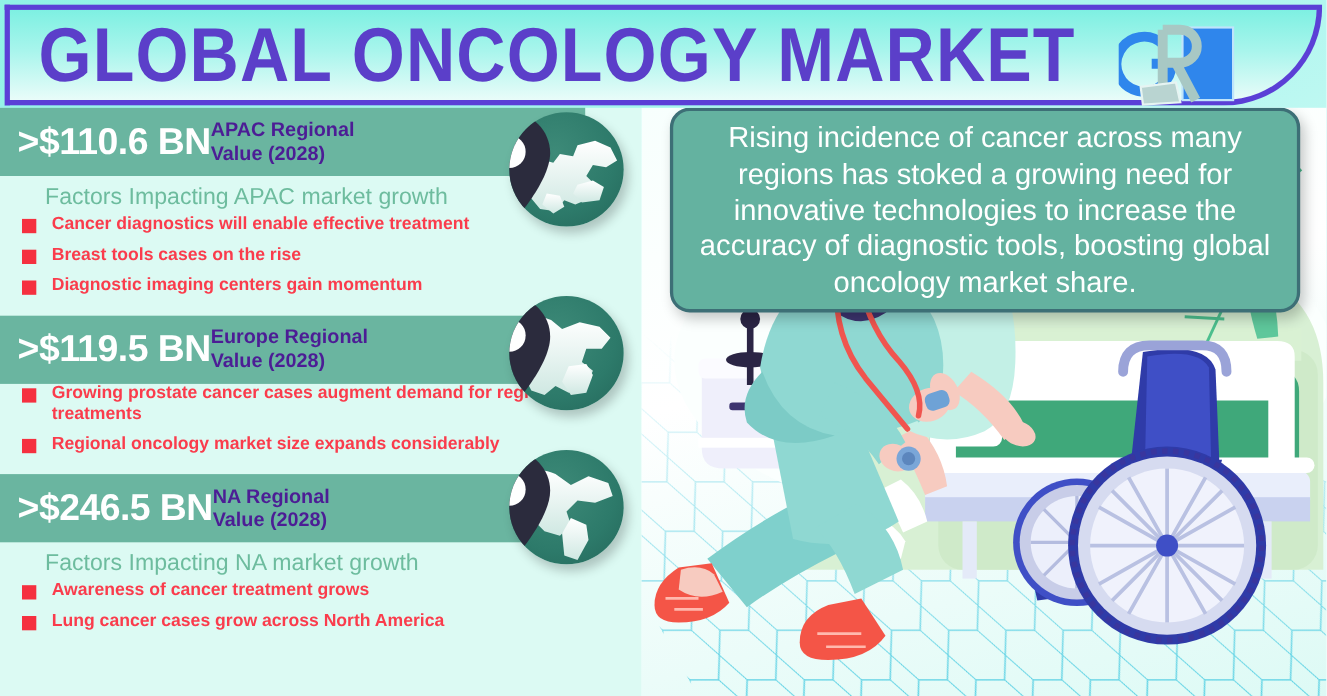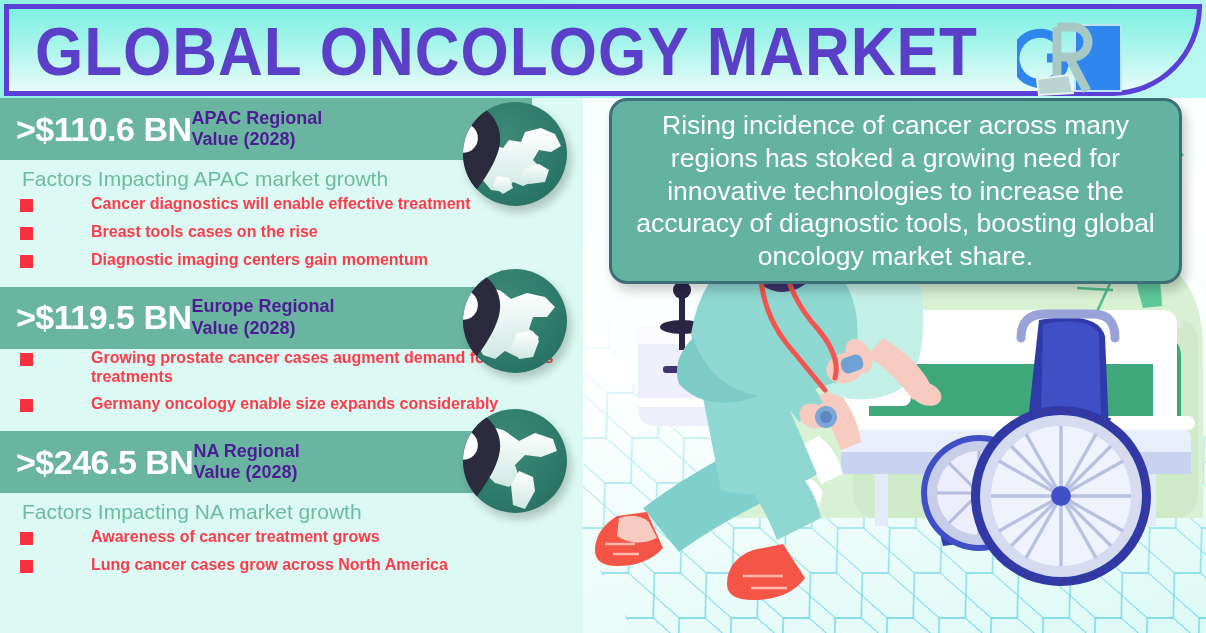--- a/index.html
+++ b/index.html
@@ -50,32 +50,33 @@
     letter-spacing:-0.5px; white-space:nowrap;
   }
   .region-name{
     font-size:18px; font-weight:bold; color:#4c1d95; line-height:1.18;
     white-space:pre-line;
   }
 
   .factors-head{
     font-size:21px; color:#6dbc9e; padding:7px 0 4px 22px;
     font-weight:normal;
+    margin-left:19px;
   }
   .bullets{ list-style:none; padding:0 0 8px 14px; }
   .bullets li{
     display:flex; align-items:flex-start; gap:14px;
     margin-bottom:9px; padding-right:16px;
   }
   .sq{
     width:13px; height:13px; background:#f5303f; flex:0 0 13px;
     margin-top:4px; margin-left:6px;
   }
   .btxt{
-    font-size:16px; font-weight:bold; color:#fa3c4c; line-height:1.18;margin-left:44px;
+    font-size:16px; font-weight:bold; color:#fa3c4c; line-height:1.18;
   }
 
   
   .globe{
     position:absolute; right:16px; width:104px; height:104px;
     border-radius:50%;
     background:radial-gradient(circle at 40% 35%,#3d8a78 0%,#2d7a6a 60%,#24675a 100%);
     box-shadow:4px 6px 10px rgba(0,0,0,.22);
     overflow:hidden; z-index:5;
   }
@@ -196,21 +197,21 @@
           <circle cx="15" cy="14.5" r="6" fill="#ffffff"></circle>
         </svg>
       </div>
       <ul class="bullets">
         <li>
             <span class="sq"></span>
             <span class="btxt">Growing prostate cancer cases augment demand for regions treatments</span>
           </li>
         <li>
             <span class="sq"></span>
-            <span class="btxt">Germany oncology enable size expands considerably</span>
+            <span class="btxt">Regional oncology market size expands considerably</span>
           </li>
       </ul>
     </div>
 
     <div class="region-block">
       <div class="region-bar">
         <span class="region-value">&gt;$246.5 BN</span>
         <span class="region-name">NA Regional
 Value (2028)</span>
       </div>

